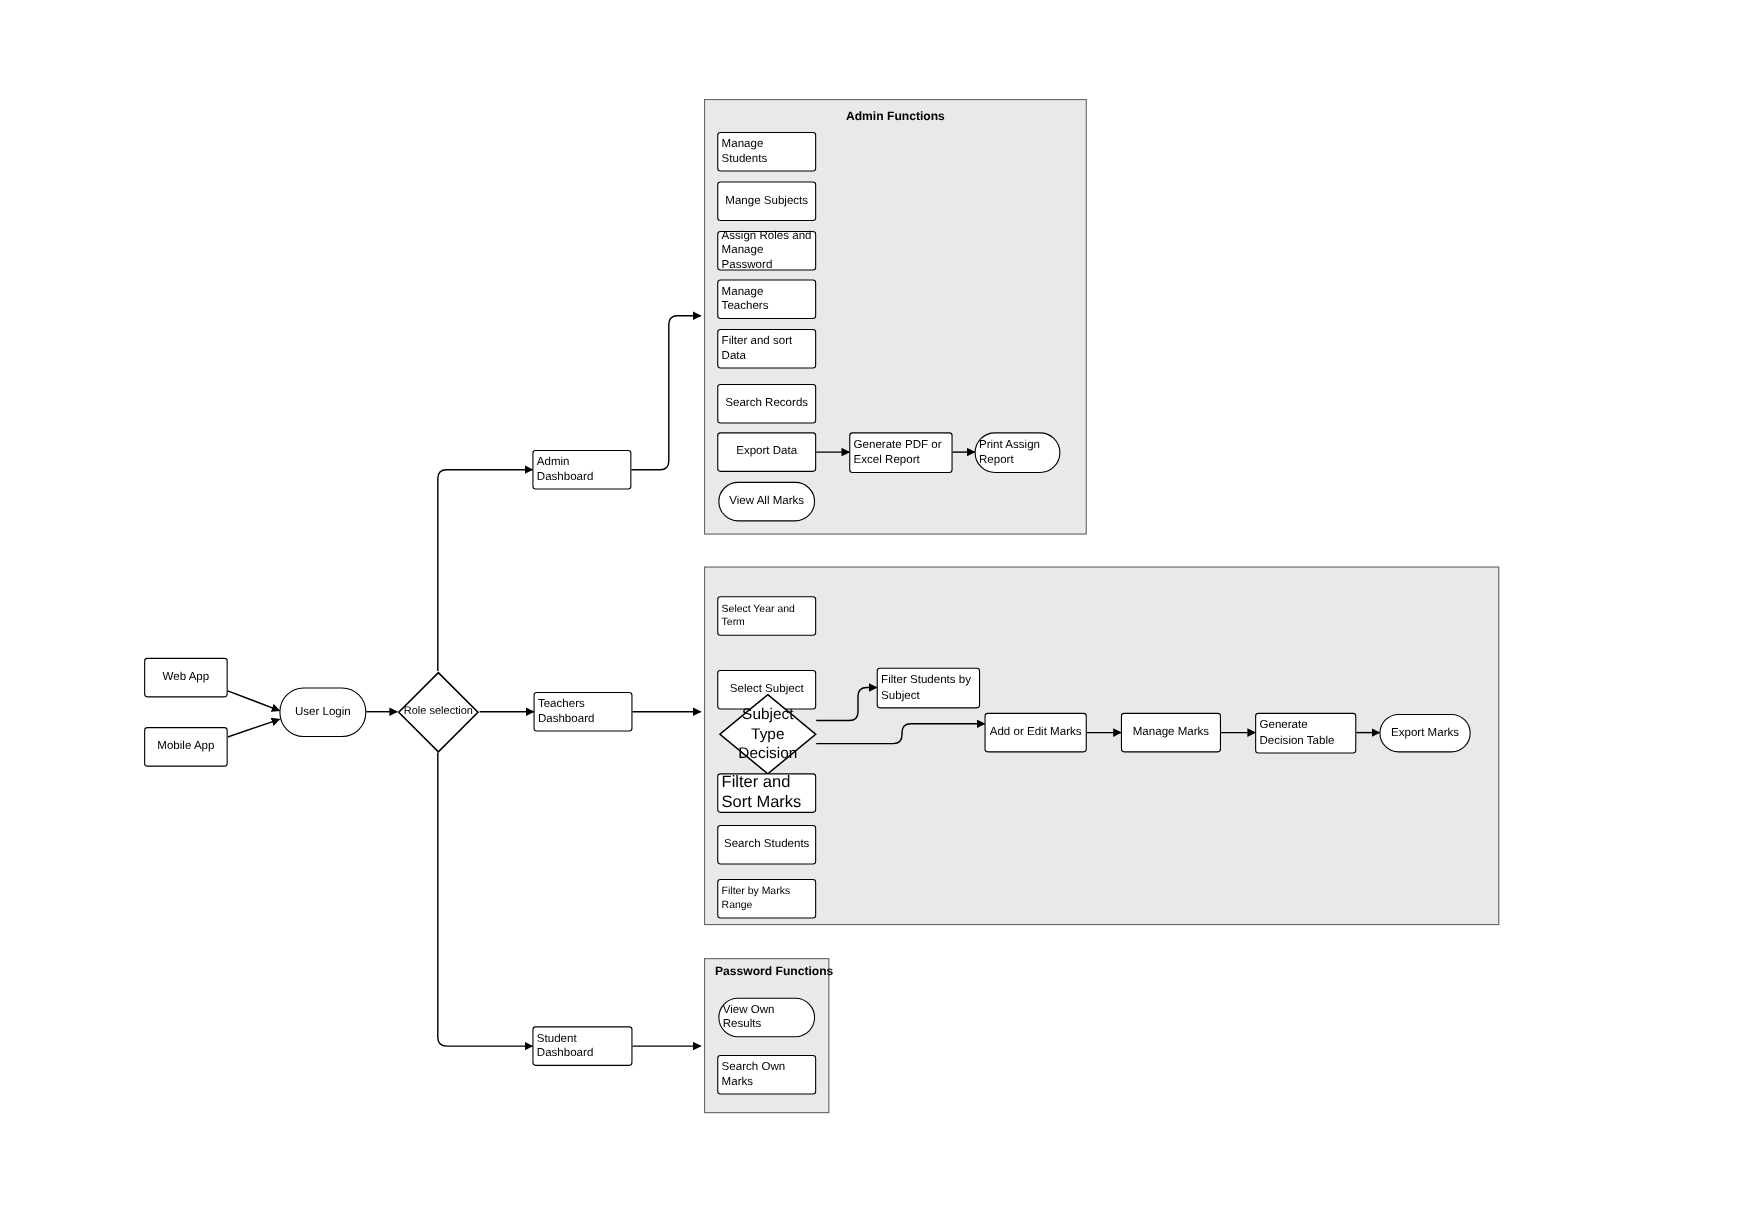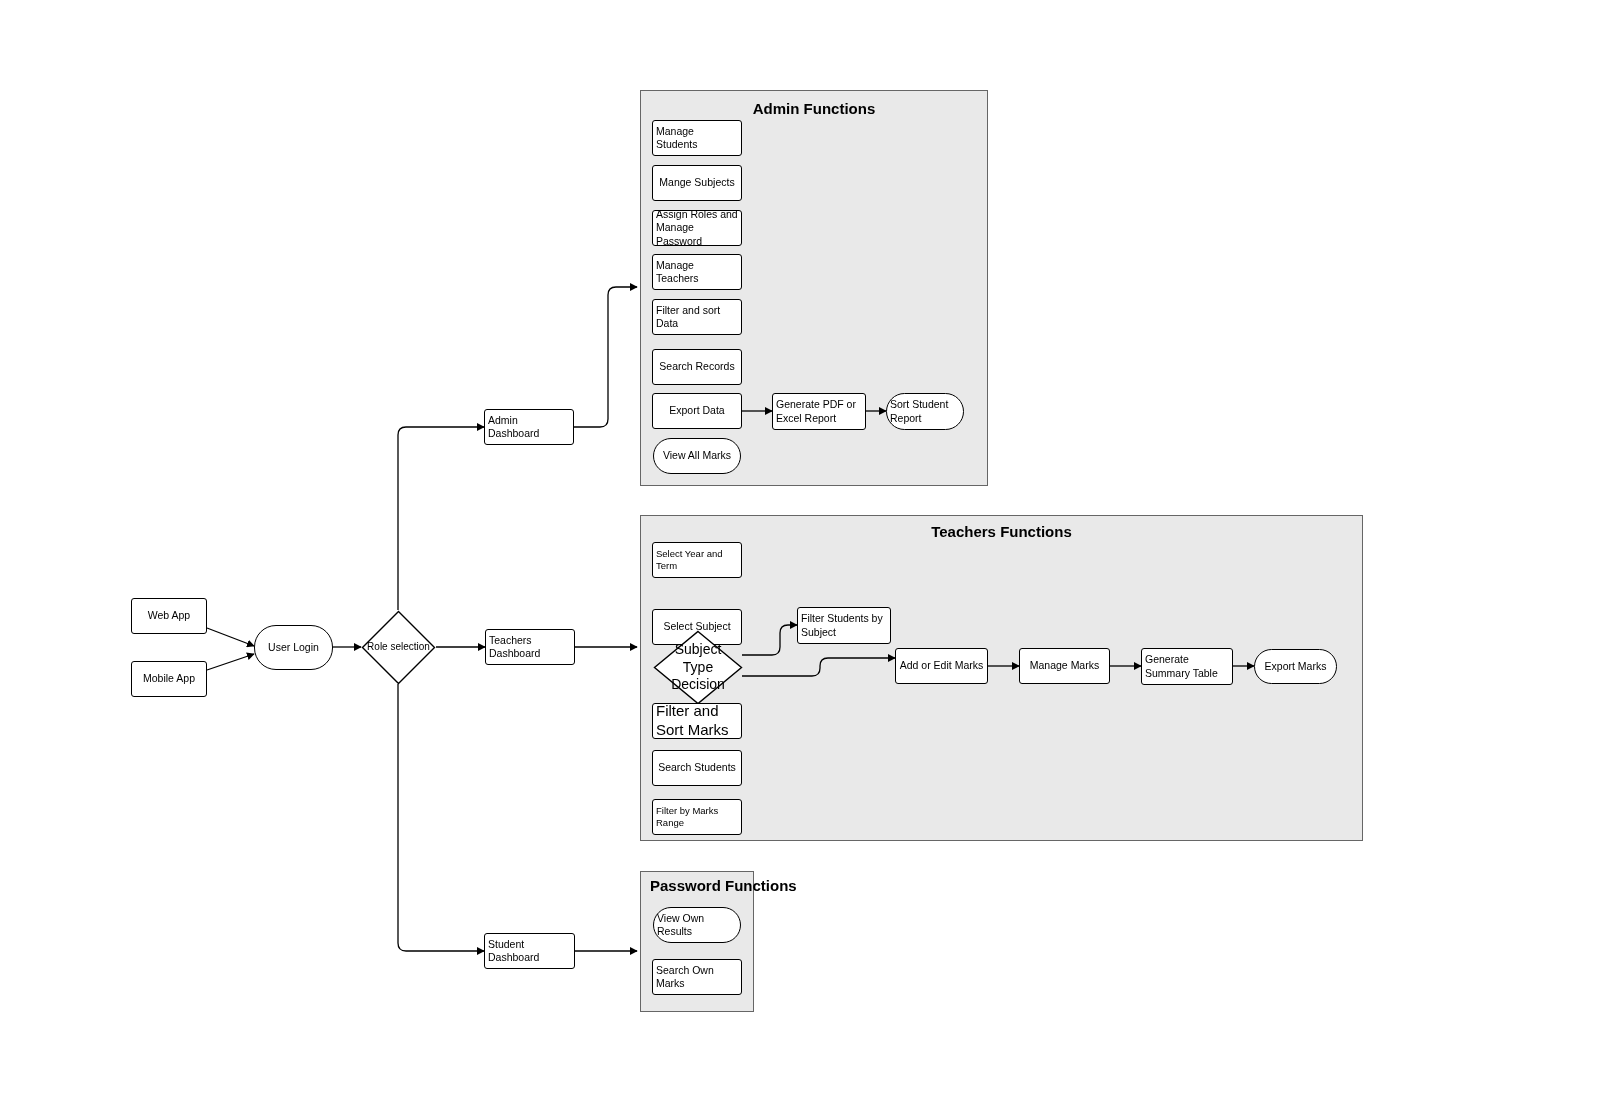--- a/index.html
+++ b/index.html
@@ -28,21 +28,21 @@
   }
   .group-box {
     position: absolute;
     background: #e9e9e9;
     border: 1px solid #666666;
     box-sizing: border-box;
   }
   .group-title {
     position: absolute;
     font-weight: bold;
-    font-size: 15px;
+    font-size: 11px;
     color: #000000;
     white-space: nowrap;
   }
   .node {
     position: absolute;
     box-sizing: border-box;
     background: #ffffff;
     border: 1.6px solid #000000;
     display: flex;
     align-items: center;
@@ -87,21 +87,20 @@
 </style>
 </head>
 <body>
 
 <div id="canvas">
 
   <div class="group-box" style="left:640px; top:90px; width:348px; height:396px;"></div>
   <div class="group-title" style="left:640px; top:100px; width:348px; text-align:center;">Admin Functions</div>
 
   <div class="group-box" style="left:640px; top:515px; width:723px; height:326px;"></div>
-  <div class="group-title" style="left:640px; top:523px; width:723px; text-align:center;">Teachers Functions</div>
 
   <div class="group-box" style="left:640px; top:871px; width:114px; height:141px;"></div>
   <div class="group-title" style="left:650px; top:877px; width:104px; text-align:left;">Password Functions</div>
 
   <svg id="edges" viewBox="0 0 1600 1113">
     <defs>
       <marker id="arrow" viewBox="0 0 10 10" refX="9" refY="5" markerWidth="6" markerHeight="6" orient="auto-start-reverse">
         <path d="M 0 0 L 10 5 L 0 10 z" fill="#000000"></path>
       </marker>
     </defs>
@@ -161,38 +160,38 @@
   <div class="node proc" style="left:652px; top:120px; width:90px; height:36px;">Manage Students</div>
   <div class="node proc" style="left:652px; top:165px; width:90px; height:36px;">Mange Subjects</div>
   <div class="node proc" style="left:652px; top:210px; width:90px; height:36px;">Assign Roles and Manage Password</div>
   <div class="node proc" style="left:652px; top:254px; width:90px; height:36px;">Manage Teachers</div>
   <div class="node proc" style="left:652px; top:299px; width:90px; height:36px;">Filter and sort Data</div>
   <div class="node proc" style="left:652px; top:349px; width:90px; height:36px;">Search Records</div>
   <div class="node proc" style="left:652px; top:393px; width:90px; height:36px;">Export Data</div>
   <div class="node term" style="left:653px; top:438px; width:88px; height:36px;">View All Marks</div>
 
   <div class="node proc" style="left:772px; top:393px; width:94px; height:37px;">Generate PDF or Excel Report</div>
-  <div class="node term" style="left:886px; top:393px; width:78px; height:37px;">Sort Student Report</div>
+  <div class="node term" style="left:886px; top:393px; width:78px; height:37px;">Print Assign Report</div>
 
   <div class="node proc" style="left:652px; top:542px; width:90px; height:36px; font-size:9.5px;">Select Year and Term</div>
   <div class="node proc" style="left:652px; top:589px; width:90px; height:36px;margin-top:20px;">Select Subject</div>
 
   <div class="diamond-wrap" style="left:653px; top:630px; width:90px; height:75px;">
     <svg width="90" height="75" viewBox="0 0 90 75">
       <polygon points="45,1.5 88.5,37.5 45,73.5 1.5,37.5" fill="#ffffff" stroke="#000000" stroke-width="1.4"></polygon>
     </svg>
     <div class="diamond-label" style="font-size:14px; padding:0 8px; box-sizing:border-box;">Subject Type Decision</div>
   </div>
 
   <div class="node proc" style="left:652px; top:703px; width:90px; height:36px; font-size:15px;">Filter and Sort Marks</div>
   <div class="node proc" style="left:652px; top:750px; width:90px; height:36px;">Search Students</div>
   <div class="node proc" style="left:652px; top:799px; width:90px; height:36px; font-size:9.5px;">Filter by Marks Range</div>
 
   <div class="node proc" style="left:797px; top:607px; width:94px; height:37px;">Filter Students by Subject</div>
   <div class="node proc" style="left:895px; top:648px; width:93px; height:36px;">Add or Edit Marks</div>
   <div class="node proc" style="left:1019px; top:648px; width:91px; height:36px;">Manage Marks</div>
-  <div class="node proc" style="left:1141px; top:648px; width:92px; height:37px;">Generate Summary Table</div>
+  <div class="node proc" style="left:1141px; top:648px; width:92px; height:37px;">Generate Decision Table</div>
   <div class="node term" style="left:1254px; top:649px; width:83px; height:35px;">Export Marks</div>
 
   <div class="node term" style="left:653px; top:907px; width:88px; height:36px;">View Own Results</div>
   <div class="node proc" style="left:652px; top:959px; width:90px; height:36px;">Search Own Marks</div>
 
 </div>
 
 </body></html>

